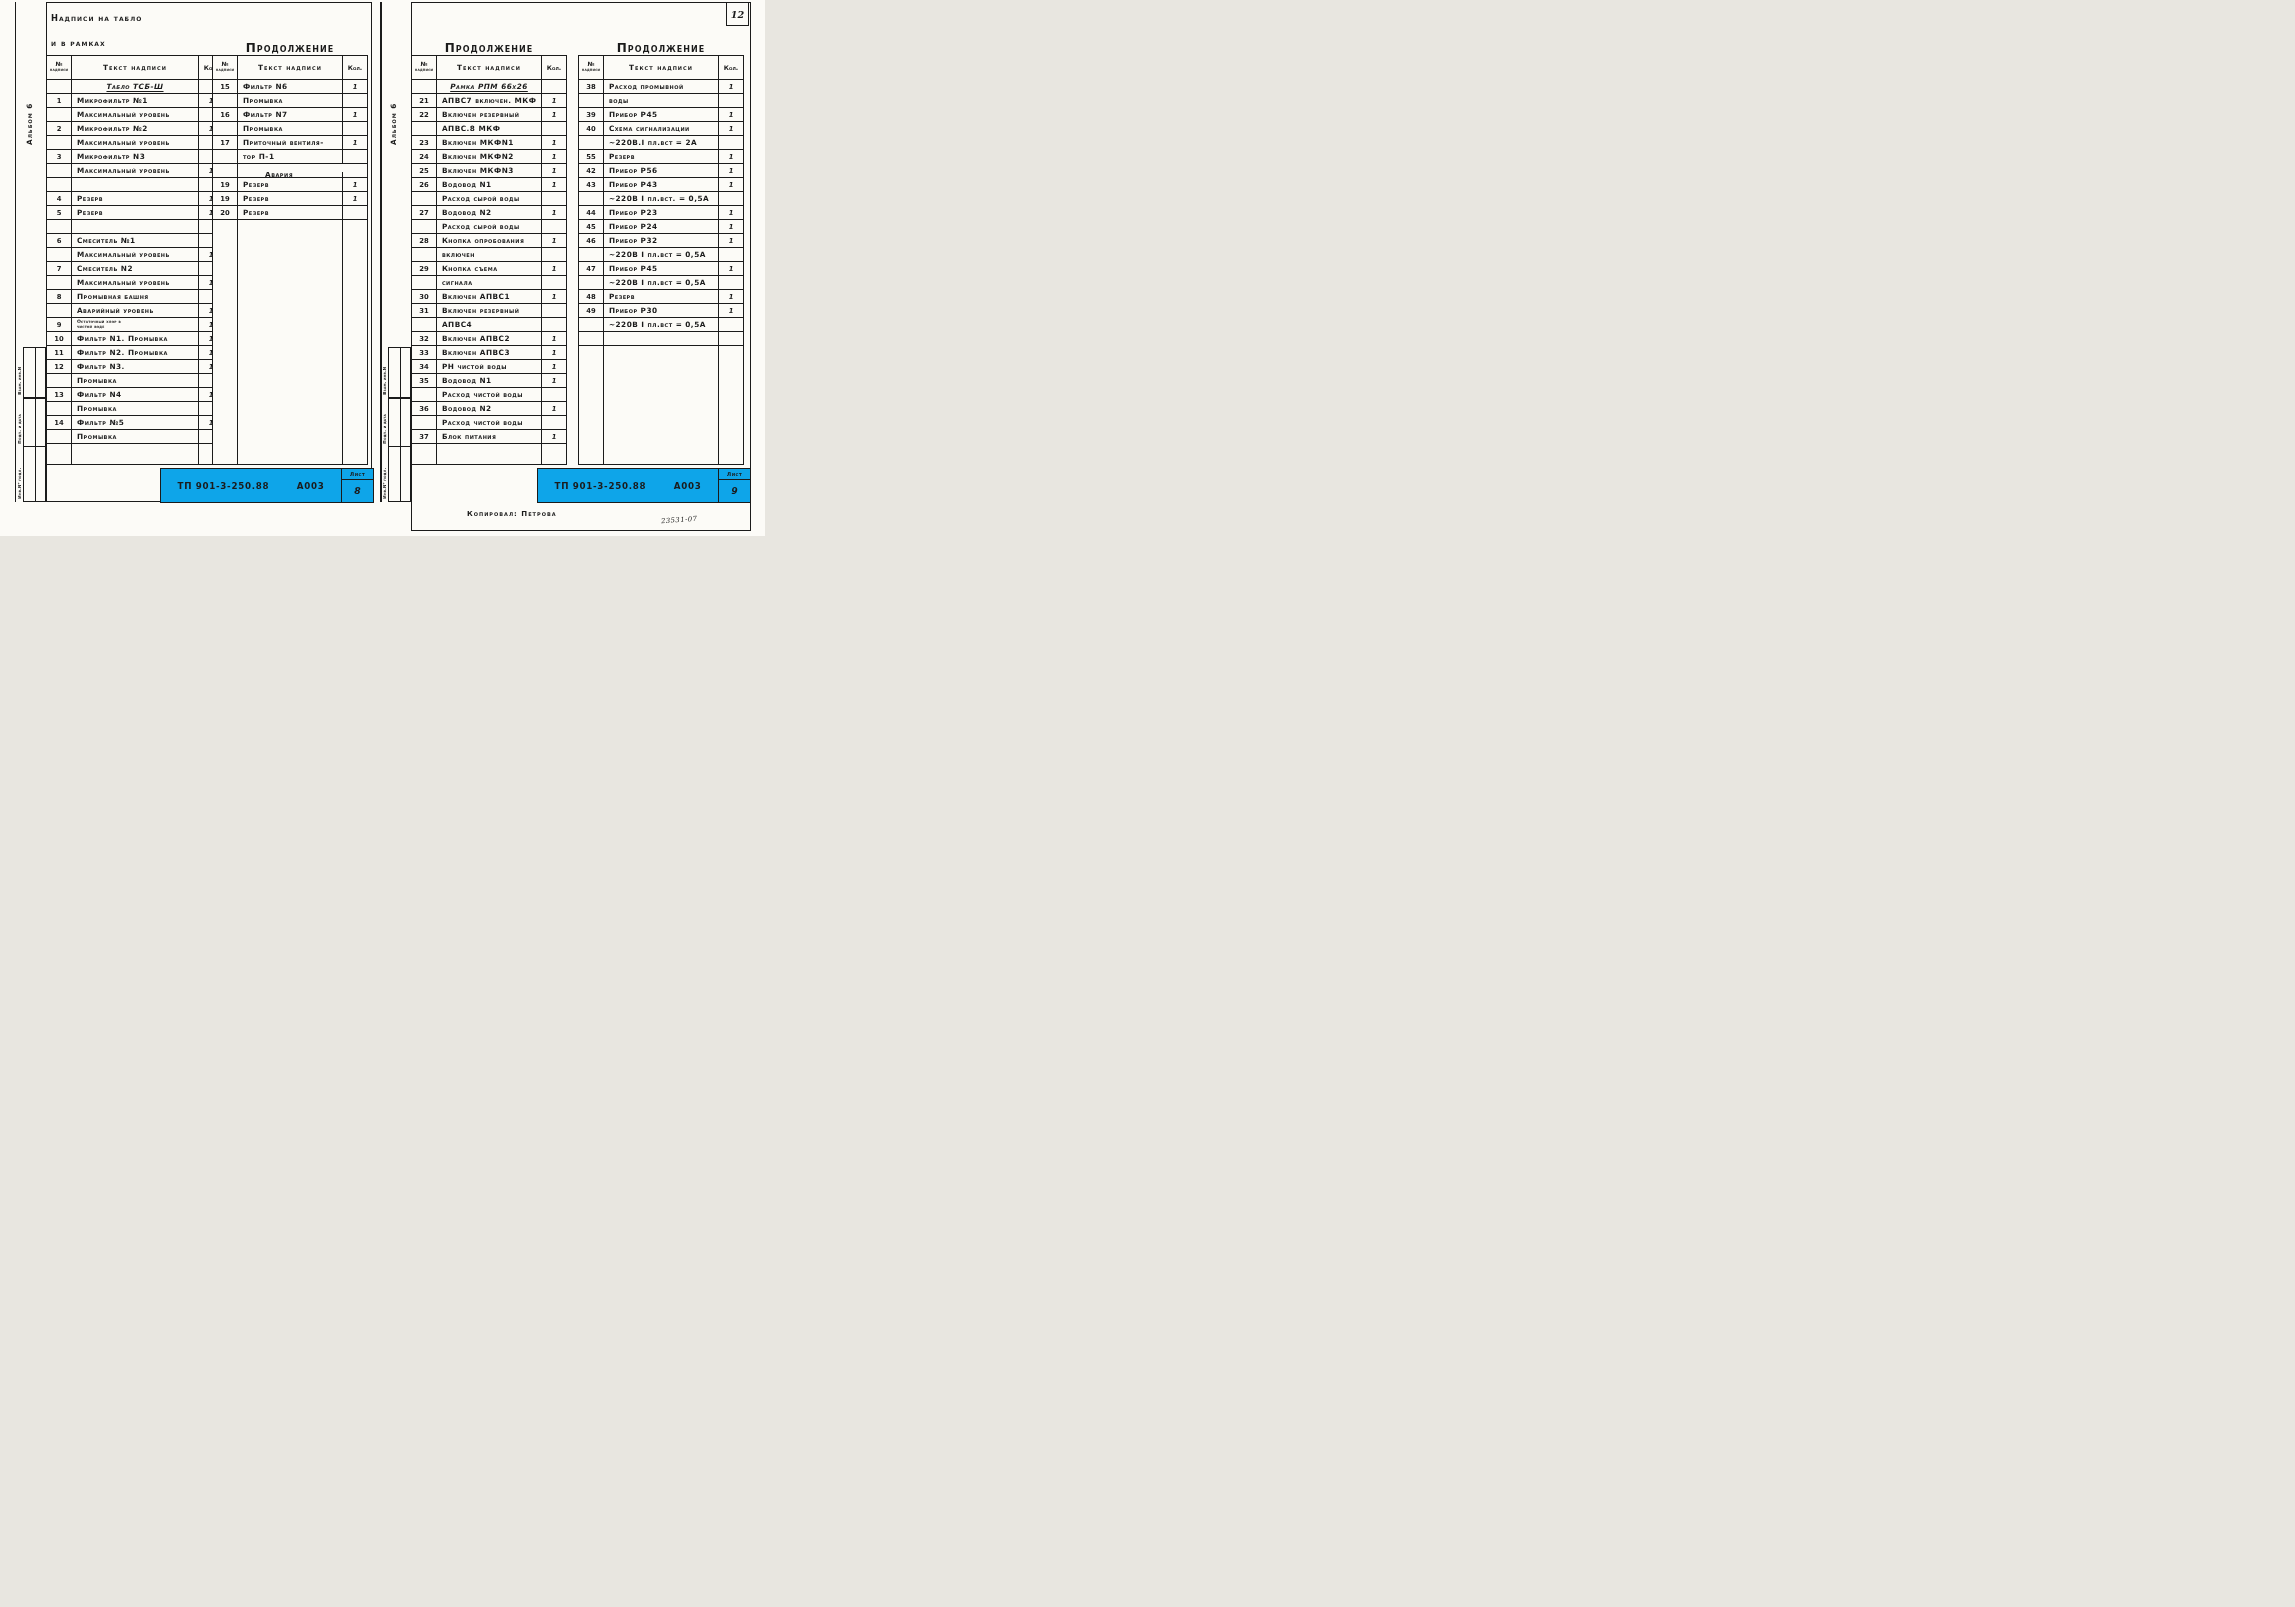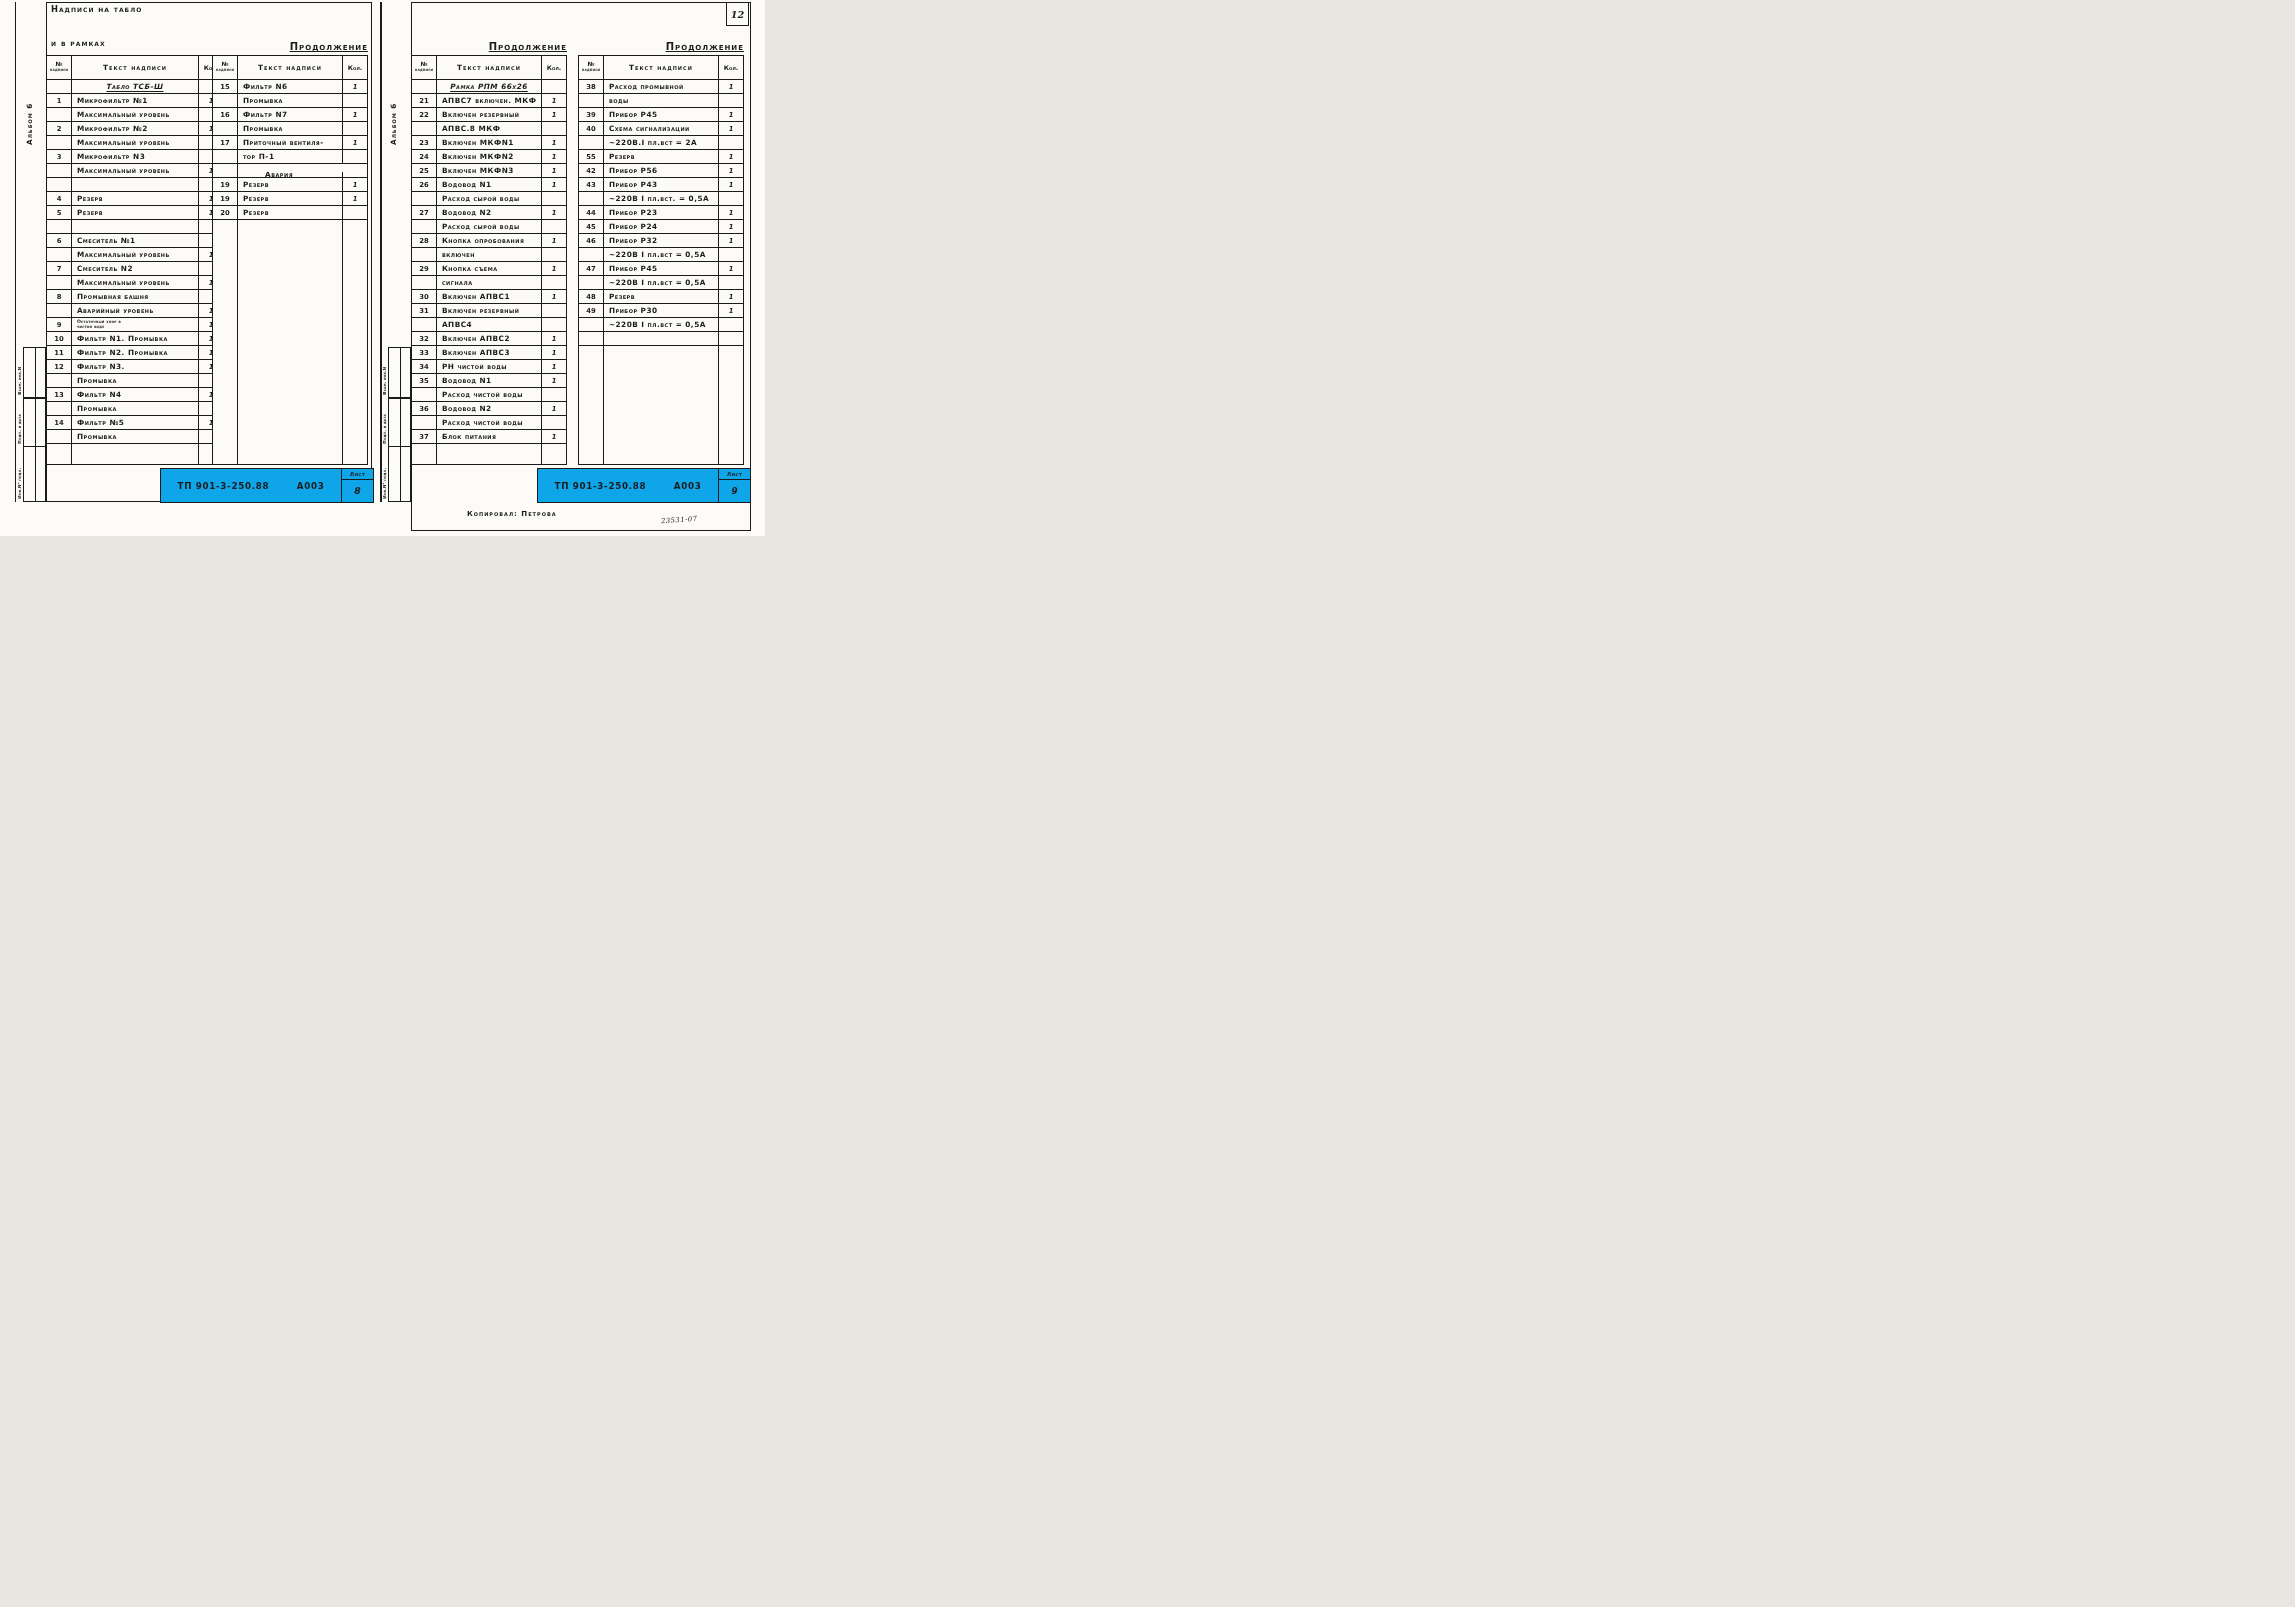--- a/index.html
+++ b/index.html
@@ -15,22 +15,22 @@
   
   .stampbox{position:absolute;border:1.5px solid #1b1b1b;box-sizing:border-box;display:flex;}
   .stamp-label{position:relative;width:10.7px;border-right:1px solid #1b1b1b;}
   .stamp-label .vtext{position:absolute;left:1px;bottom:1.9px;transform-origin:0 100%;
          transform:rotate(-90deg);white-space:nowrap;font-size:4.1px;font-weight:bold;
          font-variant:small-caps;letter-spacing:0.2px;line-height:9.7px;}
   .stamp-space{flex:1;}
   
   .sheet-title{position:absolute;font-weight:bold;font-size:8.3px;font-variant:small-caps;
          letter-spacing:1px;white-space:nowrap;}
-  .caption{position:absolute;font-weight:bold;font-size:10px;font-variant:small-caps;
-         letter-spacing:1px;text-align:right;text-decoration:underline;}
+  .caption{position:absolute;font-weight:bold;font-size:12px;font-variant:small-caps;
+         letter-spacing:1px;text-align:center;}
   
   .table{position:absolute;top:55px;height:410px;border:1.5px solid #1b1b1b;box-sizing:border-box;
          display:flex;flex-direction:column;background:#fcfbf7;}
   .thead{flex:none;height:24px;border-bottom:1.5px solid #1b1b1b;display:flex;box-sizing:border-box;}
   .trow{flex:none;height:14px;border-bottom:1px solid #1b1b1b;display:flex;box-sizing:border-box;}
   .trow.filler{flex:1;border-bottom:none;}
   .c{box-sizing:border-box;display:flex;align-items:center;overflow:hidden;}
   .cn{width:25px;border-right:1.5px solid #1b1b1b;justify-content:center;
       font-weight:bold;font-size:6.8px;}
   .ct{flex:1;border-right:1.5px solid #1b1b1b;padding:0 1.9px 0 4.9px;
@@ -84,21 +84,21 @@
     </div>
       <div class="stamp-space"></div>
   </div>
   <div class="stampbox" style="left:23px;top:446px;width:23px;height:56px;">
     <div class="stamp-label">
       <div class="vtext">Инв.N° подл.</div>
     </div>
       <div class="stamp-space"></div>
   </div>
 
-  <div class="sheet-title" style="left:51px;top:4px;">Надписи на табло</div>
+  <div class="sheet-title" style="left:51px;top:13px;">Надписи на табло</div>
   <div class="sheet-title" style="left:51px;top:38px;">и в рамках</div>
 
   <div class="caption" style="left:212px;width:156px;top:41px;">Продолжение</div>
 
   <div class="table" style="left:46px;width:178px;">
       <div class="thead">
         <div class="c cn">
           <div class="hno">№</div>
           <div class="hnosub">надписи</div>
         </div>

